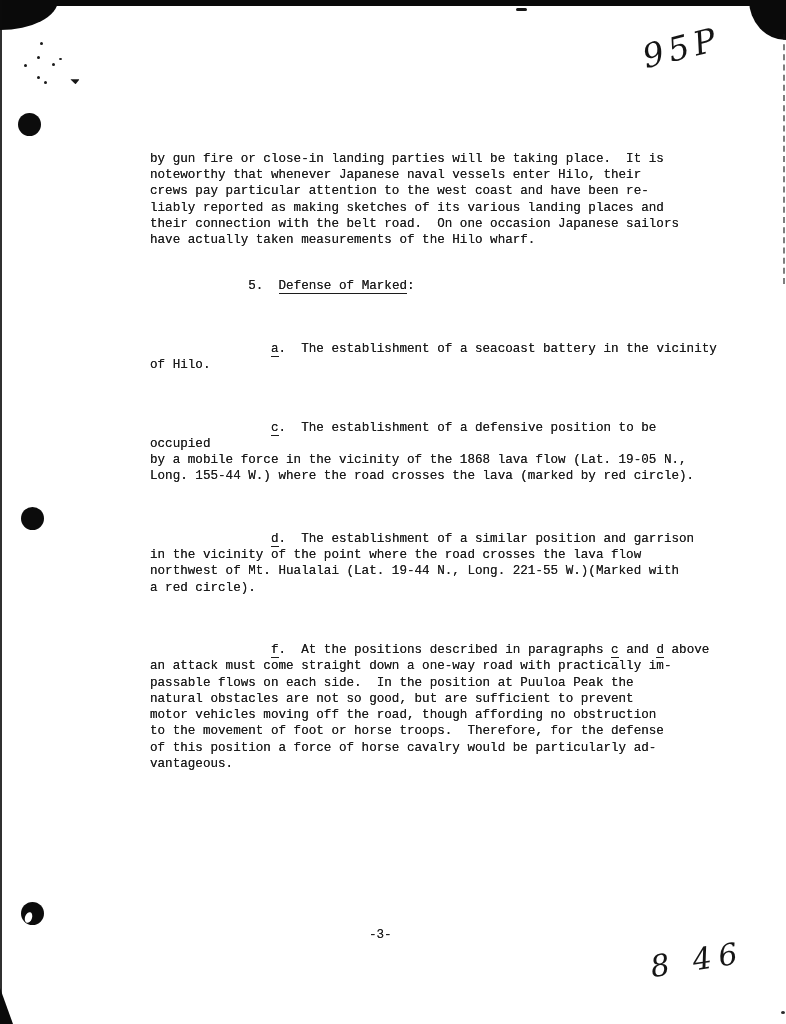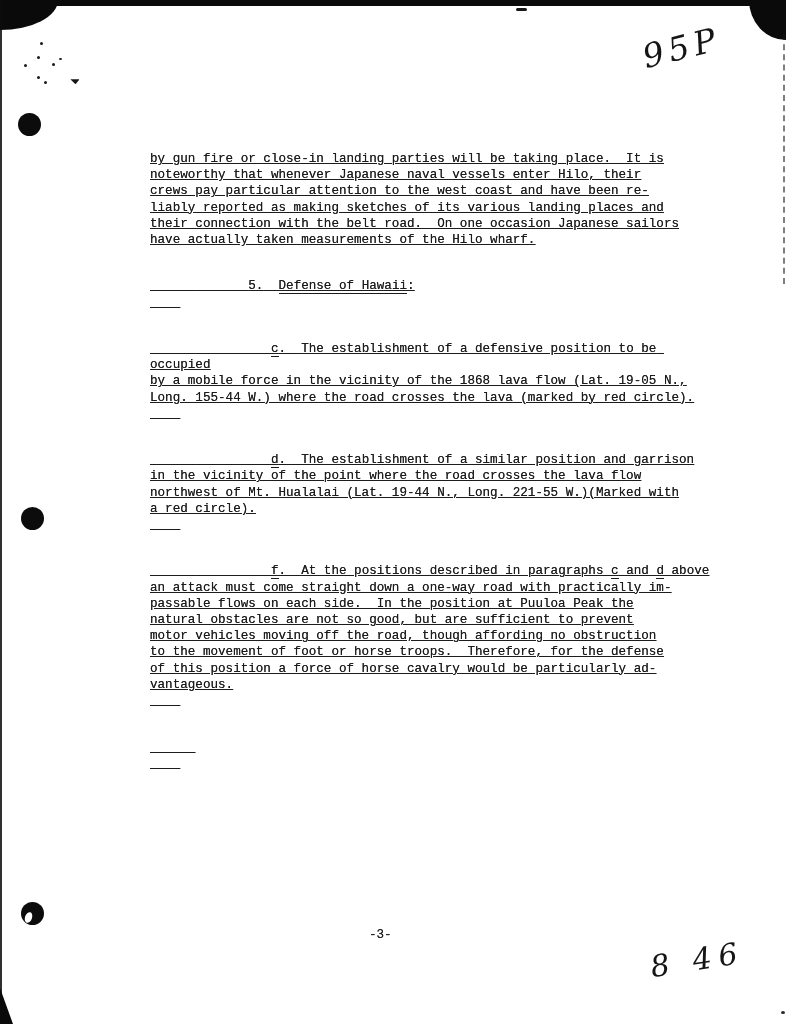--- a/index.html
+++ b/index.html
@@ -9,21 +9,21 @@
     font-family:"Liberation Mono","DejaVu Sans Mono",monospace;
   }
   .page{position:absolute;inset:0;background:#ffffff;}
 
   
   .doc{
     position:absolute;left:150px;top:151px;width:570px;
     font-size:12.6px;line-height:16.2px;color:#1c1c1c;
     text-shadow:0 0 .45px rgba(20,20,20,.8);
   }
-  .para{white-space:pre-wrap;margin:0;text-decoration:underline;}
+  .para{white-space:pre-wrap;margin:0;}
   .gap{margin-top:14px;}
   .u{border-bottom:1.2px solid #1c1c1c;}
 
   
   .pagenum{
     position:absolute;left:369px;top:928px;
     font-size:12.6px;color:#1c1c1c;text-shadow:0 0 .45px rgba(20,20,20,.8);
     white-space:pre;
   }
 
@@ -86,23 +86,27 @@
   <div class="doc">
 
     <div class="para">by gun fire or close-in landing parties will be taking place.  It is
 noteworthy that whenever Japanese naval vessels enter Hilo, their
 crews pay particular attention to the west coast and have been re-
 liably reported as making sketches of its various landing places and
 their connection with the belt road.  On one occasion Japanese sailors
 have actually taken measurements of the Hilo wharf.</div>
 
     <div class="para gap">
-      <span>       </span><span>5.</span><span>  </span><span class="u">Defense of Hawaii</span><span>:</span>
+      <span>       </span><span>5.</span><span>  </span><span class="u">Defense of Marked</span><span>:</span>
     </div>
 
+    <div class="para gap">
+      <span>          </span><span class="u">a</span><span>.  </span><span>The establishment of a seacoast battery in the vicinity
+of Hilo.</span>
+    </div>
 
 
     <div class="para gap">
       <span>          </span><span class="u">c</span><span>.  </span><span>The establishment of a defensive position to be occupied
 by a mobile force in the vicinity of the 1868 lava flow (Lat. 19-05 N.,
 Long. 155-44 W.) where the road crosses the lava (marked by red circle).</span>
     </div>
 
     <div class="para gap">
       <span>          </span><span class="u">d</span><span>.  </span><span>The establishment of a similar position and garrison

